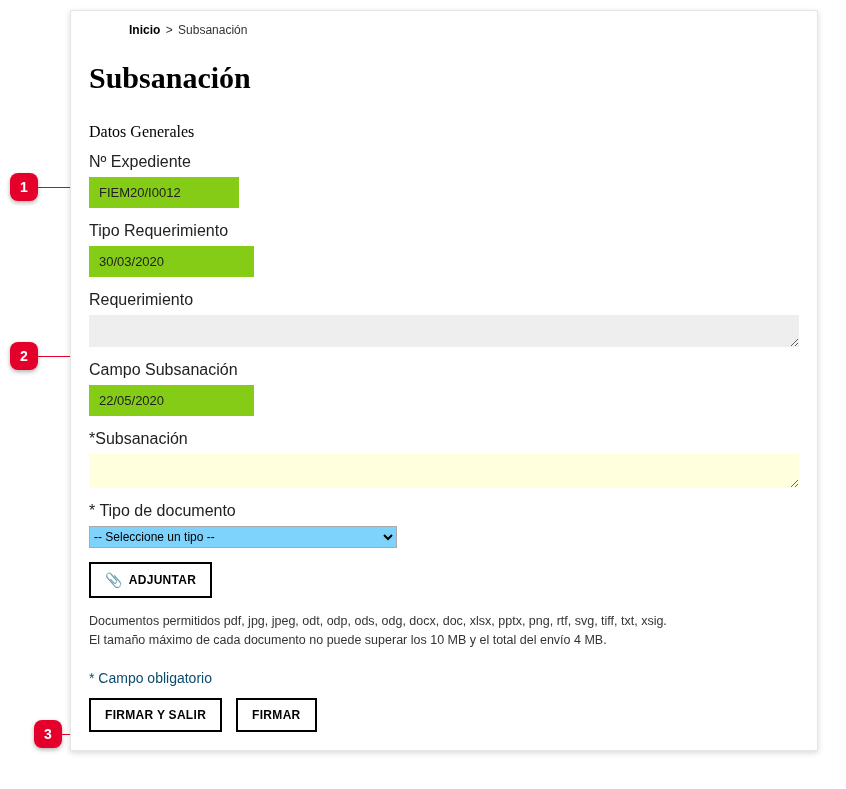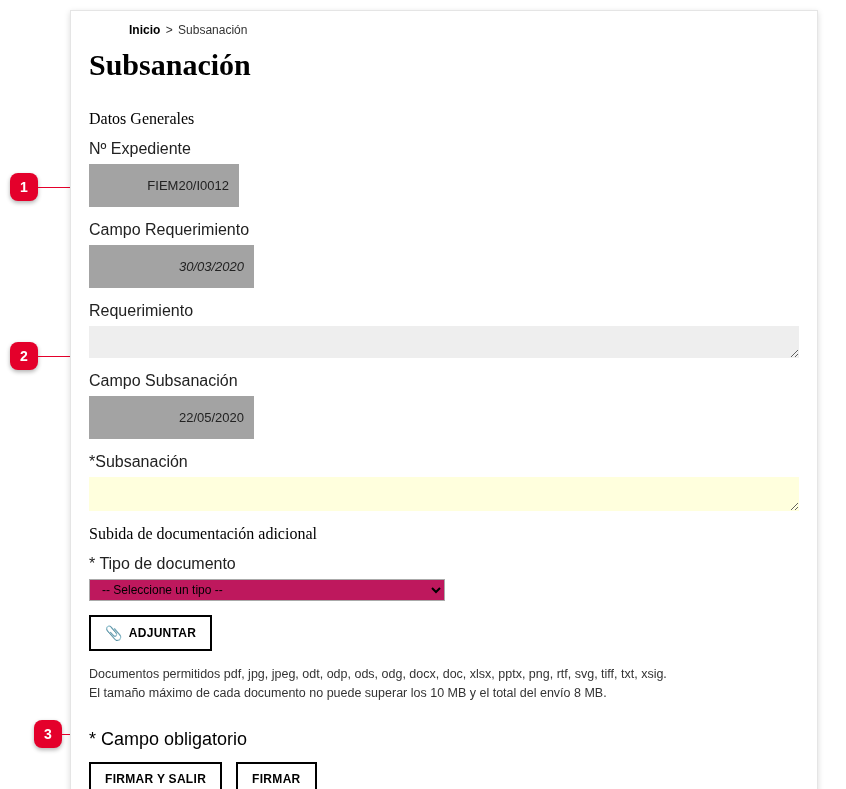--- a/index.html
+++ b/index.html
@@ -16,21 +16,21 @@
     border: 1px solid #e5e5e5;
     box-shadow: 0 2px 6px rgba(0,0,0,0.15);
     background: #fff;
     padding: 12px 18px 18px 18px;
     position: relative;
   }
   .breadcrumb {
     font-size: 12px;
     font-family: Arial, sans-serif;
     color: #333;
-    margin-bottom: 11px;
+    margin-bottom: 24px;
     padding-left: 40px;
   }
   .breadcrumb .home { font-weight: bold; color: #000; }
   .breadcrumb .sep { margin: 0 2px; }
   .breadcrumb .current { color: #333; }
   h1.title {
     font-size: 30px;
     font-weight: bold;
     margin: 4px 0 28px 0;
   }
@@ -40,28 +40,27 @@
     margin: 14px 0 12px 0;
   }
   .field-label {
     font-size: 16px;
     font-family: Arial, sans-serif;
     color: #222;
     margin-bottom: 6px;
   }
   .readonly-input {
     display: inline-block;
-    background: #a3a3a3;
+    background: #84cc16;
     border: none;
-    padding: 14px 10px;
+    padding: 8px 10px;
     font-size: 13px;
     font-family: Arial, sans-serif;
     color: #222;
     min-width: 150px;
-    text-align: right;
   }
   .readonly-textarea {
     width: 100%;
     height: 32px;
     background: #eeeeee;
     border: none;
     resize: both;
     font-size: 13px;
     font-family: Arial, sans-serif;
     padding: 6px;
@@ -73,26 +72,26 @@
     background: #ffffdd;
     border: none;
     resize: both;
     font-size: 13px;
     font-family: Arial, sans-serif;
     padding: 6px;
     display: block;
   }
   .field-block { margin-bottom: 14px; }
   select.doc-type {
-    width: 356px;
+    width: 308px;
     font-size: 12px;
     font-family: Arial, sans-serif;
-    padding: 2px 8px;
+    padding: 2px 0;
     border: 1px solid #aaa;
-    background: #be185d;
+    background: #7dd3fc;
   }
   .btn {
     display: inline-flex;
     align-items: center;
     border: 2px solid #000;
     background: #fff;
     padding: 8px 14px;
     font-size: 12px;
     font-family: Arial, sans-serif;
     font-weight: bold;
@@ -102,24 +101,24 @@
   }
   .btn .clip-icon { color: #e88a00; margin-right: 6px; font-size: 14px; }
   .help-text {
     font-size: 12.5px;
     font-family: Arial, sans-serif;
     color: #333;
     line-height: 1.5;
     margin-top: 6px;
   }
   .mandatory-note {
-    font-size: 18px;
-    font-family: Arial, sans-serif;
-    color: #000000;
-    margin: 26px 0 12px 0;
+    font-size: 14px;
+    font-family: Arial, sans-serif;
+    color: #0c4a6e;
+    margin: 20px 0 12px 0;
   }
   .actions { margin-top: 6px; }
 
   
   .marker {
     position: absolute;
     width: 28px;
     height: 28px;
     background: #e4002b;
     color: #fff;
@@ -166,53 +165,52 @@
 
   <h1 class="title">Subsanación</h1>
 
   <h2 class="section">Datos Generales</h2>
   <div class="field-block">
     <div class="field-label">Nº Expediente</div>
     <div class="readonly-input">FIEM20/I0012</div>
   </div>
 
   <div class="field-block">
-    <div class="field-label">Campo Requerimiento</div>
-    <div class="readonly-input" style="min-width:165px;font-style:italic;">30/03/2020</div>
+    <div class="field-label">Tipo Requerimiento</div>
+    <div class="readonly-input" style="min-width:165px;">30/03/2020</div>
   </div>
   <div class="field-block">
     <div class="field-label">Requerimiento</div>
     <textarea class="readonly-textarea" readonly="" style=""></textarea>
   </div>
 
   <div class="field-block">
     <div class="field-label">Campo Subsanación</div>
     <div class="readonly-input" style="min-width:165px;">22/05/2020</div>
   </div>
   <div class="field-block">
     <div class="field-label">*Subsanación</div>
     <textarea class="editable-textarea" style=""></textarea>
   </div>
 
-  <h2 class="section">Subida de documentación adicional</h2>
   <div class="field-block">
     <div class="field-label">* Tipo de documento</div>
     <select class="doc-type">
       <option>-- Seleccione un tipo --</option>
     </select>
   </div>
   <div class="field-block">
     <button class="btn" type="button">
       <span class="clip-icon">📎</span>
       <span>ADJUNTAR</span>
     </button>
   </div>
   <div class="help-text">
     <div>Documentos permitidos pdf, jpg, jpeg, odt, odp, ods, odg, docx, doc, xlsx, pptx, png, rtf, svg, tiff, txt, xsig.</div>
-    <div>El tamaño máximo de cada documento no puede superar los 10 MB y el total del envío 8 MB.</div>
+    <div>El tamaño máximo de cada documento no puede superar los 10 MB y el total del envío 4 MB.</div>
   </div>
 
   <div class="mandatory-note">* Campo obligatorio</div>
 
   <div class="actions">
     <button class="btn" type="button">FIRMAR Y SALIR</button>
     <button class="btn" type="button">FIRMAR</button>
   </div>
 
 </div>

